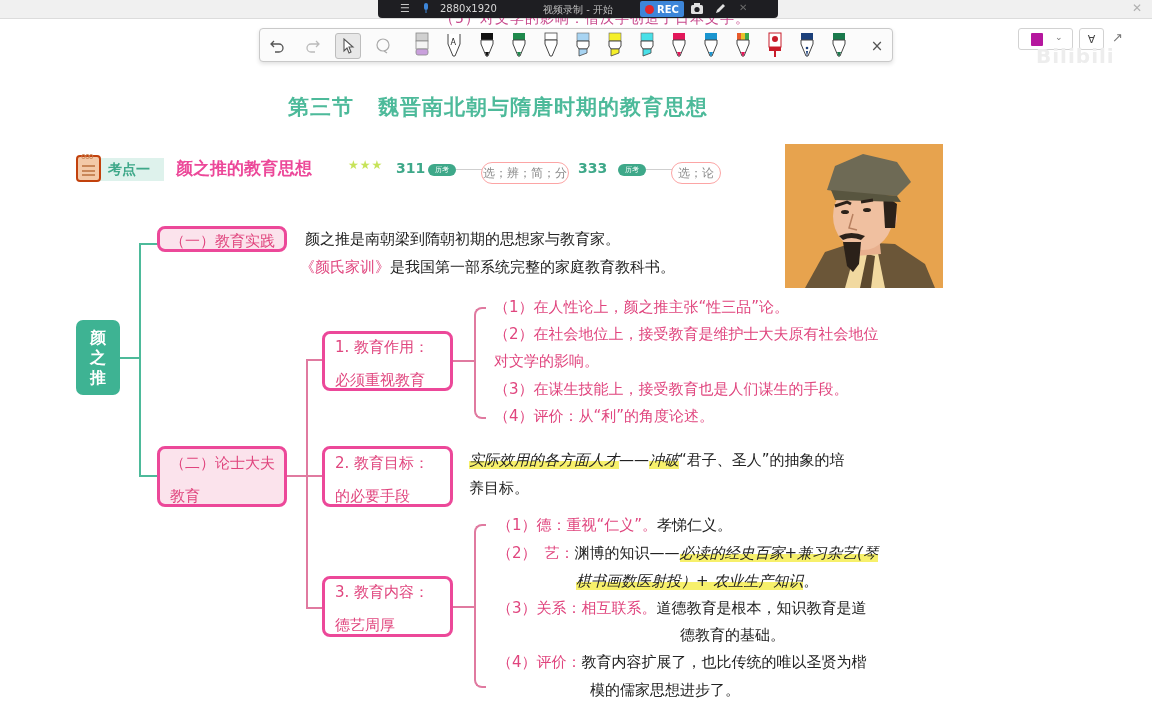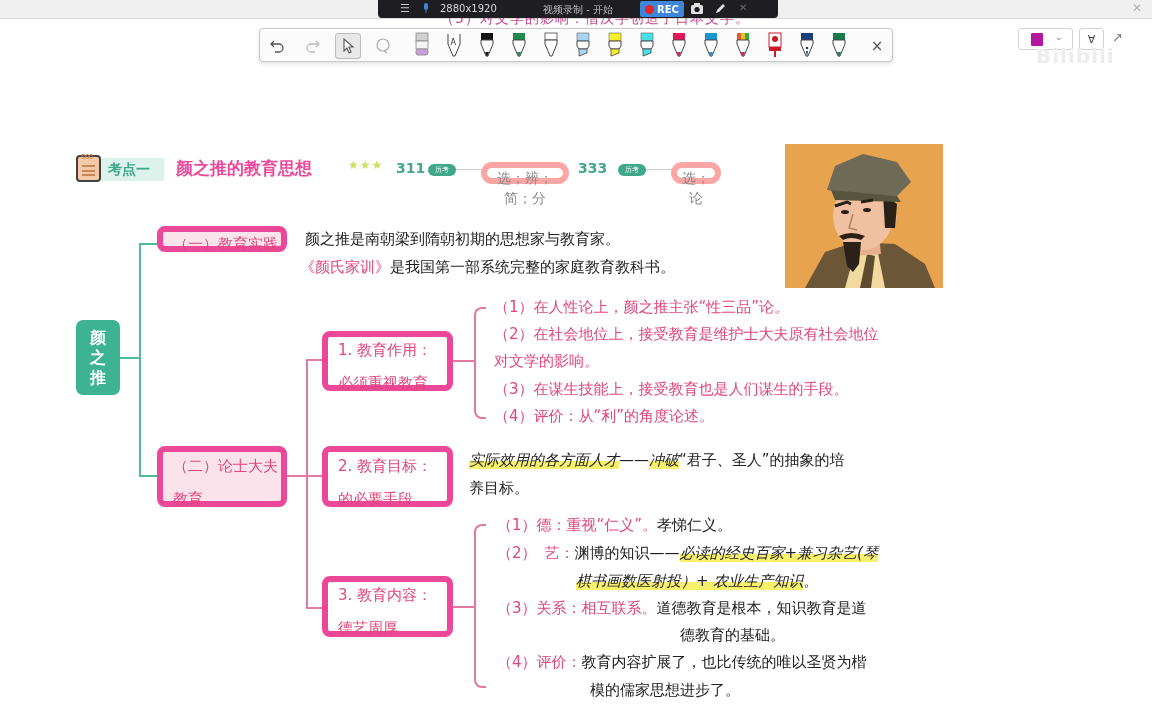--- a/index.html
+++ b/index.html
@@ -37,44 +37,44 @@
   .rt-filter { position: absolute; left: 61px; top: 0; width: 25px; height: 22px; border: 1px solid #d2d2d2; border-radius: 3px; background: #fff; font-size: 11px; color: #444; display: flex; align-items: center; justify-content: center; }
   .rt-expand { position: absolute; left: 94px; top: 2px; font-size: 13px; color: #777; }
   .watermark { position: absolute; left: 1036px; top: 44px; font-size: 20px; font-weight: bold; color: #ededed; letter-spacing: 1px; }
 
   
   .section-title { position: absolute; left: 288px; top: 93px; font-family: "DejaVu Serif", "Liberation Serif", serif; font-size: 21px; font-weight: bold; color: #4dba9a; letter-spacing: 1px; white-space: nowrap; }
   .section-title .gap { display: inline-block; width: 24px; }
 
   
   .kp-row { position: absolute; left: 76px; top: 155px; height: 28px; width: 680px; }
-  .kp-icon { position: absolute; left: 0; top: 0; width: 25px; height: 27px; background: #f3c9a8; border: 2px solid #404040; border-radius: 4px; }
+  .kp-icon { position: absolute; left: 0; top: 0; width: 25px; height: 27px; background: #f3c9a8; border: 2px solid #c2410c; border-radius: 4px; }
   .kp-icon .lines { position: absolute; left: 4px; top: 8px; width: 13px; height: 11px; border-top: 2px solid #c98658; border-bottom: 2px solid #c98658; }
   .kp-icon .lines::after { content: ""; position: absolute; left: 0; top: 3px; width: 13px; height: 2px; background: #c98658; }
   .kp-icon .rings { position: absolute; left: 3px; top: -5px; font-size: 8px; color: #c98658; letter-spacing: -1px; }
   .kp-label { position: absolute; left: 22px; top: 3px; height: 23px; width: 66px; background: #def2ec; color: #3ea889; font-weight: bold; font-size: 14px; padding-left: 10px; line-height: 23px; }
   .kp-title { position: absolute; left: 100px; top: 2px; font-size: 17px; font-weight: bold; color: #ec4899; white-space: nowrap; }
   .kp-stars { position: absolute; left: 272px; top: 3px; font-size: 12px; color: #c7e35a; letter-spacing: 1px; }
   .kp-num { position: absolute; top: 5px; font-size: 14px; font-weight: bold; color: #3ea889; }
   .kp-pill { position: absolute; top: 9px; width: 28px; height: 12px; background: #3ea889; border-radius: 6px; color: #fff; font-size: 7px; text-align: center; line-height: 12px; }
-  .kp-tag { position: absolute; top: 7px; height: 22px; border: 6px solid #fca5a5; border-radius: 11px; font-size: 14px; color: #8a8a8a; text-align: center; line-height: 20px; background: #fff; }
+  .kp-tag { position: absolute; top: 7px; height: 22px; border: 1px solid #fca5a5; border-radius: 11px; font-size: 12px; color: #8a8a8a; text-align: center; line-height: 20px; background: #fff; }
   .kp-conn { position: absolute; top: 14px; height: 1px; background: #cfcfcf; }
 
   
   .portrait { position: absolute; left: 785px; top: 144px; width: 158px; height: 144px; background: #e7a34e; overflow: hidden; }
 
   
   .mm-line { position: absolute; }
   .g-line { background: #4dba9a; }
   .p-line { background: #e07aa0; }
 
   .root { position: absolute; left: 76px; top: 320px; width: 44px; height: 75px; background: #3eb393; border-radius: 7px; color: #fff; font-size: 16px; font-weight: bold; text-align: center; line-height: 20px; padding-top: 8px; }
   .root span { display: block; }
 
-  .node { position: absolute; border: 6px solid #ec4899; border-radius: 8px; color: #e0457e; font-size: 15px; background: #fff; }
+  .node { position: absolute; border: 3px solid #ec4899; border-radius: 8px; color: #e0457e; font-size: 15px; background: #fff; }
   .node.filled { background: #fbe3ec; }
   .node .l1, .node .l2 { position: absolute; left: 10px; white-space: nowrap; }
 
   .txt { position: absolute; font-size: 15px; white-space: nowrap; color: #222; }
   .pink { color: #e0457e; }
   .hl { background: linear-gradient(to top, #f7f06b 0 45%, transparent 45%); font-style: italic; }
   .bracket { position: absolute; border: 2px solid #e07aa0; border-right: none; border-radius: 8px 0 0 8px; }
 </style>
 </head>
 <body>
@@ -224,20 +224,23 @@
   <div class="right-tools">
     <div class="rt-book">
       <span class="book"></span>
       <span class="chev">⌄</span>
     </div>
     <div class="rt-filter">∀</div>
     <span class="rt-expand">↗</span>
   </div>
   <div class="watermark">Bilibili</div>
 
+  <div class="section-title">
+    <span>第三节</span><span class="gap"></span><span>魏晋南北朝与隋唐时期的教育思想</span>
+  </div>
 
   <div class="kp-row">
     <div class="kp-label">考点一</div>
     <div class="kp-icon">
         <span class="rings">ooo</span>
         <span class="lines"></span>
       </div>
     <div class="kp-title">颜之推的教育思想</div>
     <div class="kp-stars">★★★</div>
 

